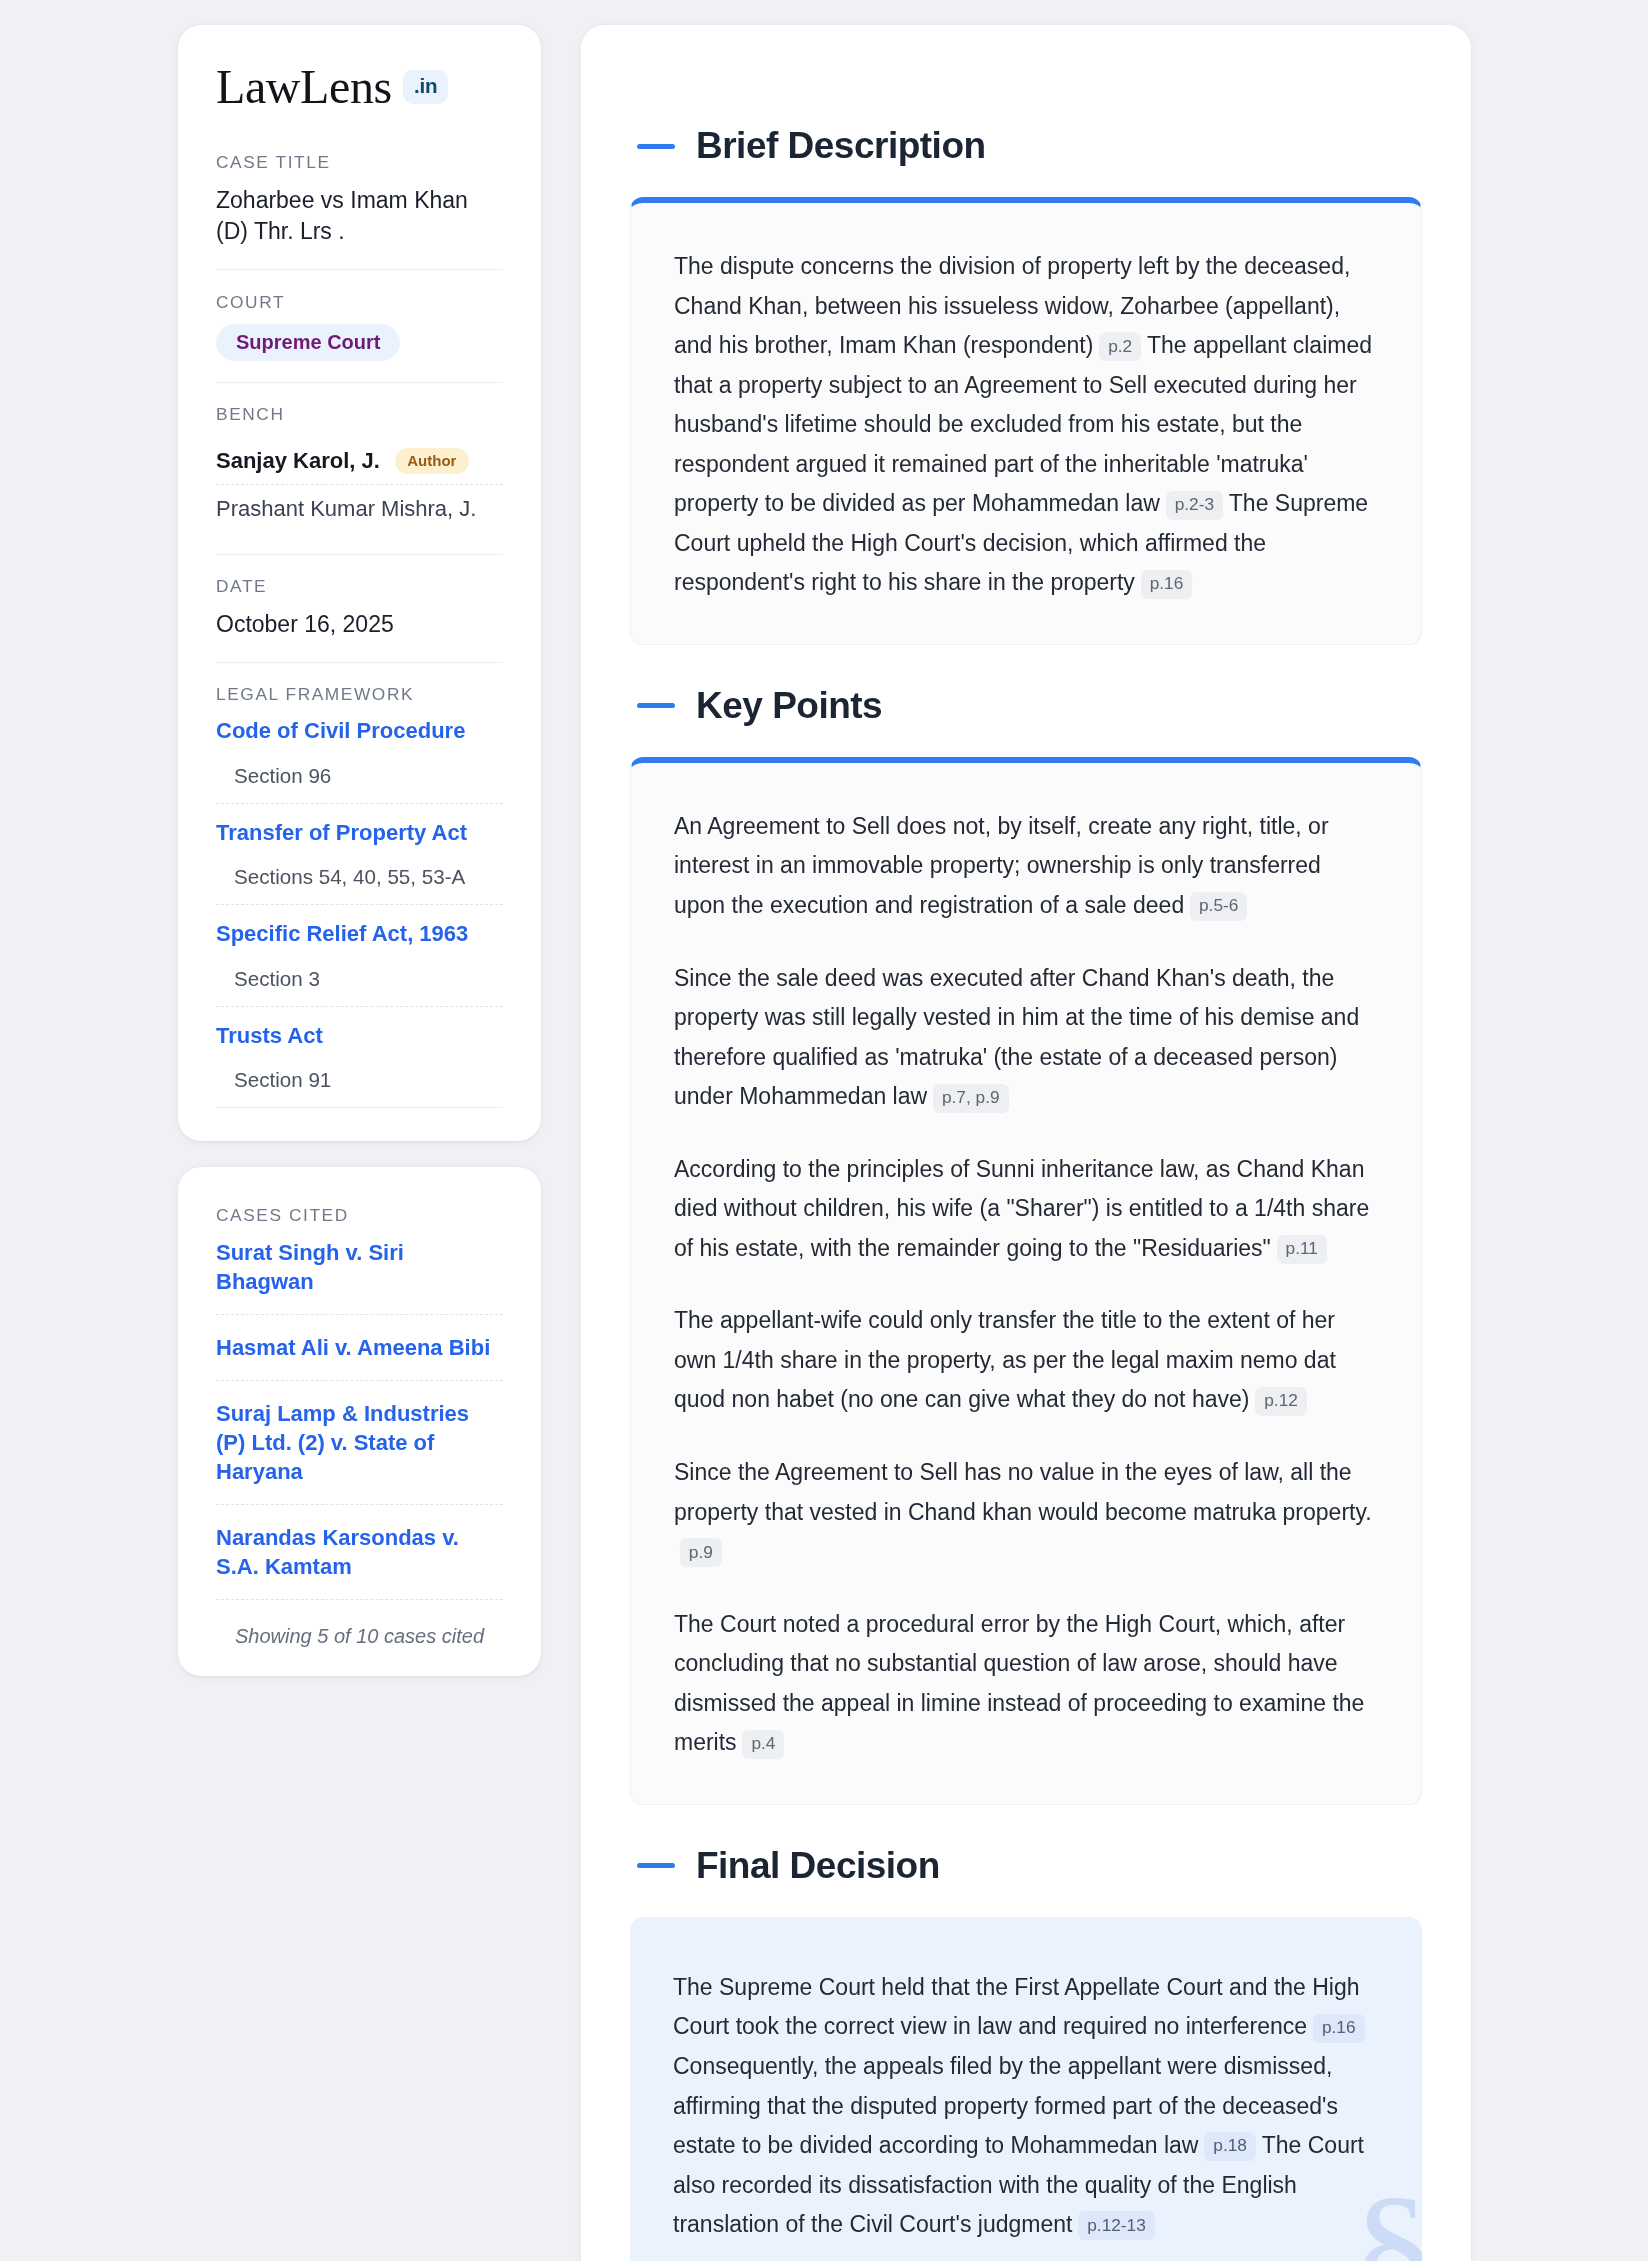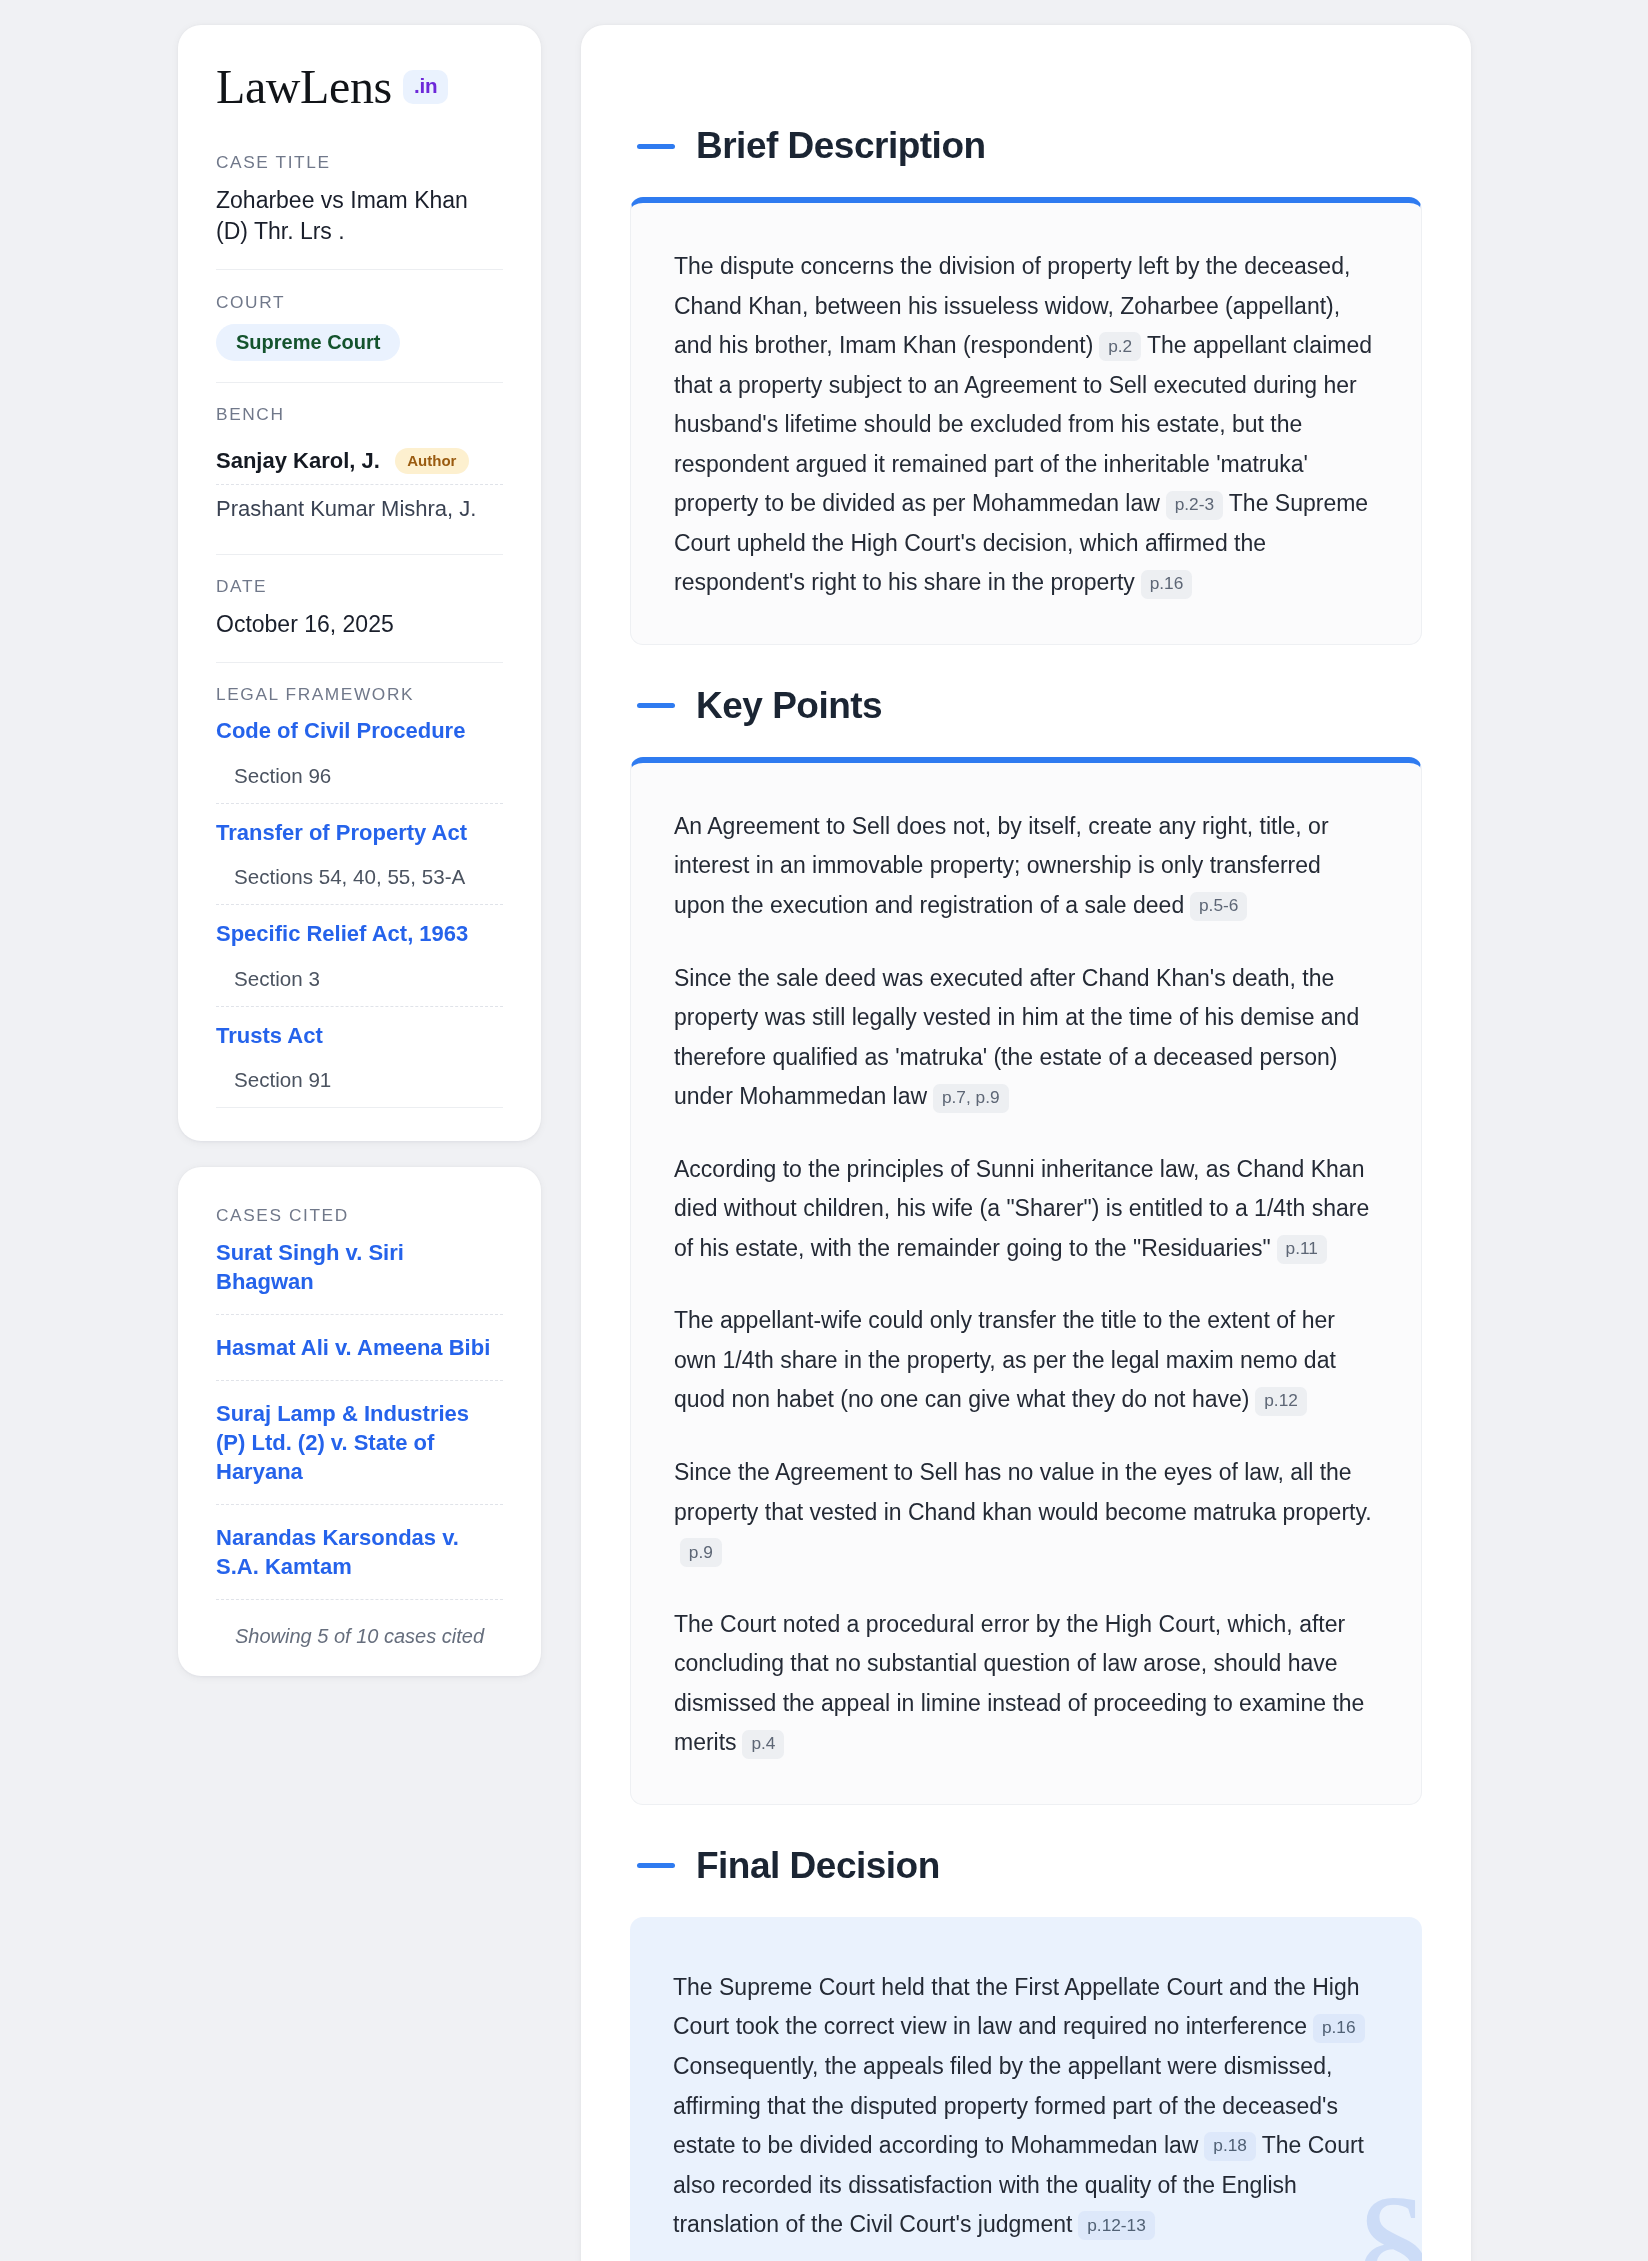--- a/index.html
+++ b/index.html
@@ -48,21 +48,21 @@
   }
   .logo-text {
     font-family: "Liberation Serif", serif;
     font-size: 48px;
     line-height: 1;
     color: #111418;
     letter-spacing: -0.4px;
   }
   .logo-badge {
     background: #eaf2fe;
-    color: #6d28d9;
+    color: #0c4a6e;
     font-size: 20.6px;
     font-weight: 700;
     padding: 5.8px 10.7px 7.4px 10.7px;
     border-radius: 10px;
     line-height: 1;
     letter-spacing: -0.2px;
   }
 
   .field { padding-bottom: 21.4px; }
   .field + .field { padding-top: 21.4px; border-top: 1.6px solid #eceef1; }
@@ -77,21 +77,21 @@
   }
   .fvalue {
     font-size: 23px;
     color: #1a1f2b;
     line-height: 1.38;
   }
 
   .pill {
     display: inline-block;
     background: #eaf2fe;
-    color: #14532d;
+    color: #701a75;
     font-size: 20px;
     font-weight: 700;
     padding: 7.4px 20px 9px 20px;
     border-radius: 823px;
     line-height: 1;
   }
 
   
   .bench-row {
     display: flex;

